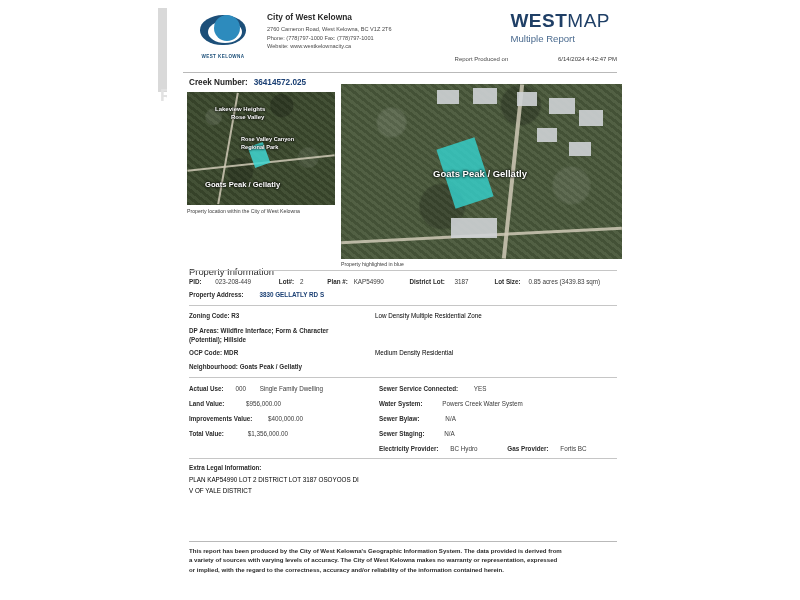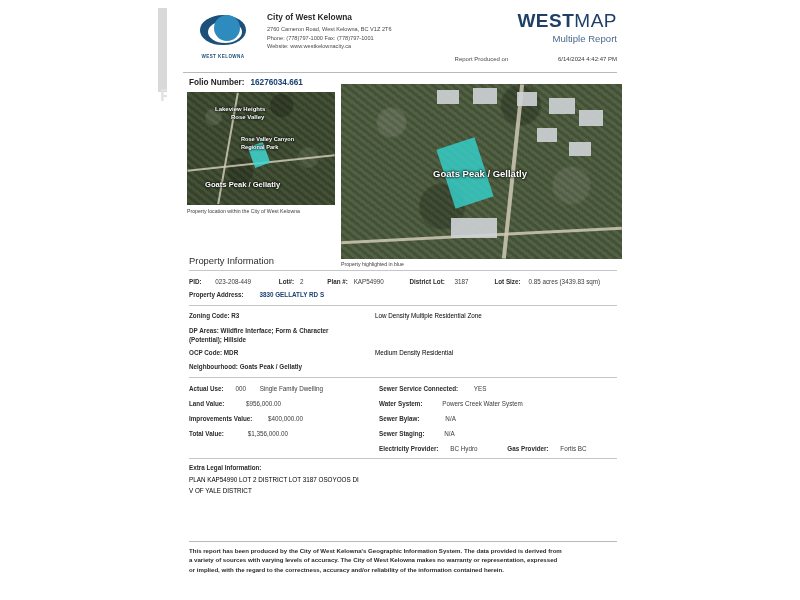--- a/index.html
+++ b/index.html
@@ -112,22 +112,21 @@
     color: #2b2b2b;
     margin-bottom: 3px;
   }
   .org-line {
     font-size: 5.6px;
     color: #4a4a4a;
     line-height: 8.6px;
   }
   .westmap {
     position: absolute;
-    right: 16px; top: 10px;
-    text-align: right;
+    right: 23px; top: 10px;
   }
   .westmap-title {
     font-size: 19px;
     letter-spacing: .5px;
     color: #1f3f66;
   }
   .westmap-title b { color:#1f3f66; }
   .westmap-sub {
     font-size: 9.6px;
     color: #4b6b8f;
@@ -231,20 +230,21 @@
   .ml-rose1 { left: 54px; top: 44px; font-size: 5.6px; }
   .ml-rose2 { left: 54px; top: 52px; font-size: 5.6px; }
   .ml-goats-l { left: 92px; top: 84px; font-size: 9.5px; }
 
   
   .sec-title {
     position: absolute;
     left: 22px;
     font-size: 9.4px;
     color: #2d2d2d;
+    margin-top: 11px;
   }
   .rule {
     position: absolute;
     left: 22px; right: 16px;
     border-top: 1px solid #c6c6c6;
   }
   .lbl { font-weight: bold; color: #2b2b2b; }
   .val-blue { color: #1a3f73; font-weight: bold; }
   .val { color: #3a3a3a; }
 
@@ -303,21 +303,21 @@
 
       <div class="produced">
         <span>Report Produced on</span>
         <span class="val">6/14/2024 4:42:47 PM</span>
       </div>
 
       <div class="hr-head"></div>
     </div>
 
     <div class="folio">
-      <span>Folio Number:</span><span class="num">16276034.661</span>
+      <span>Creek Number:</span><span class="num">36414572.025</span>
     </div>
 
     <div class="map-small">
       <div class="tex"></div>
       <div class="road" style="left:0; top:70px; width:148px; height:2px; transform:rotate(-6deg);"></div>
       <div class="road" style="left:40px; top:0; width:2px; height:113px; transform:rotate(10deg);"></div>
       <div class="highlight-small"></div>
       <div class="maplabel ml-lakeview">Lakeview Heights</div>
       <div class="maplabel ml-lakeview2">Rose Valley</div>
       <div class="maplabel ml-rose1">Rose Valley Canyon</div>

